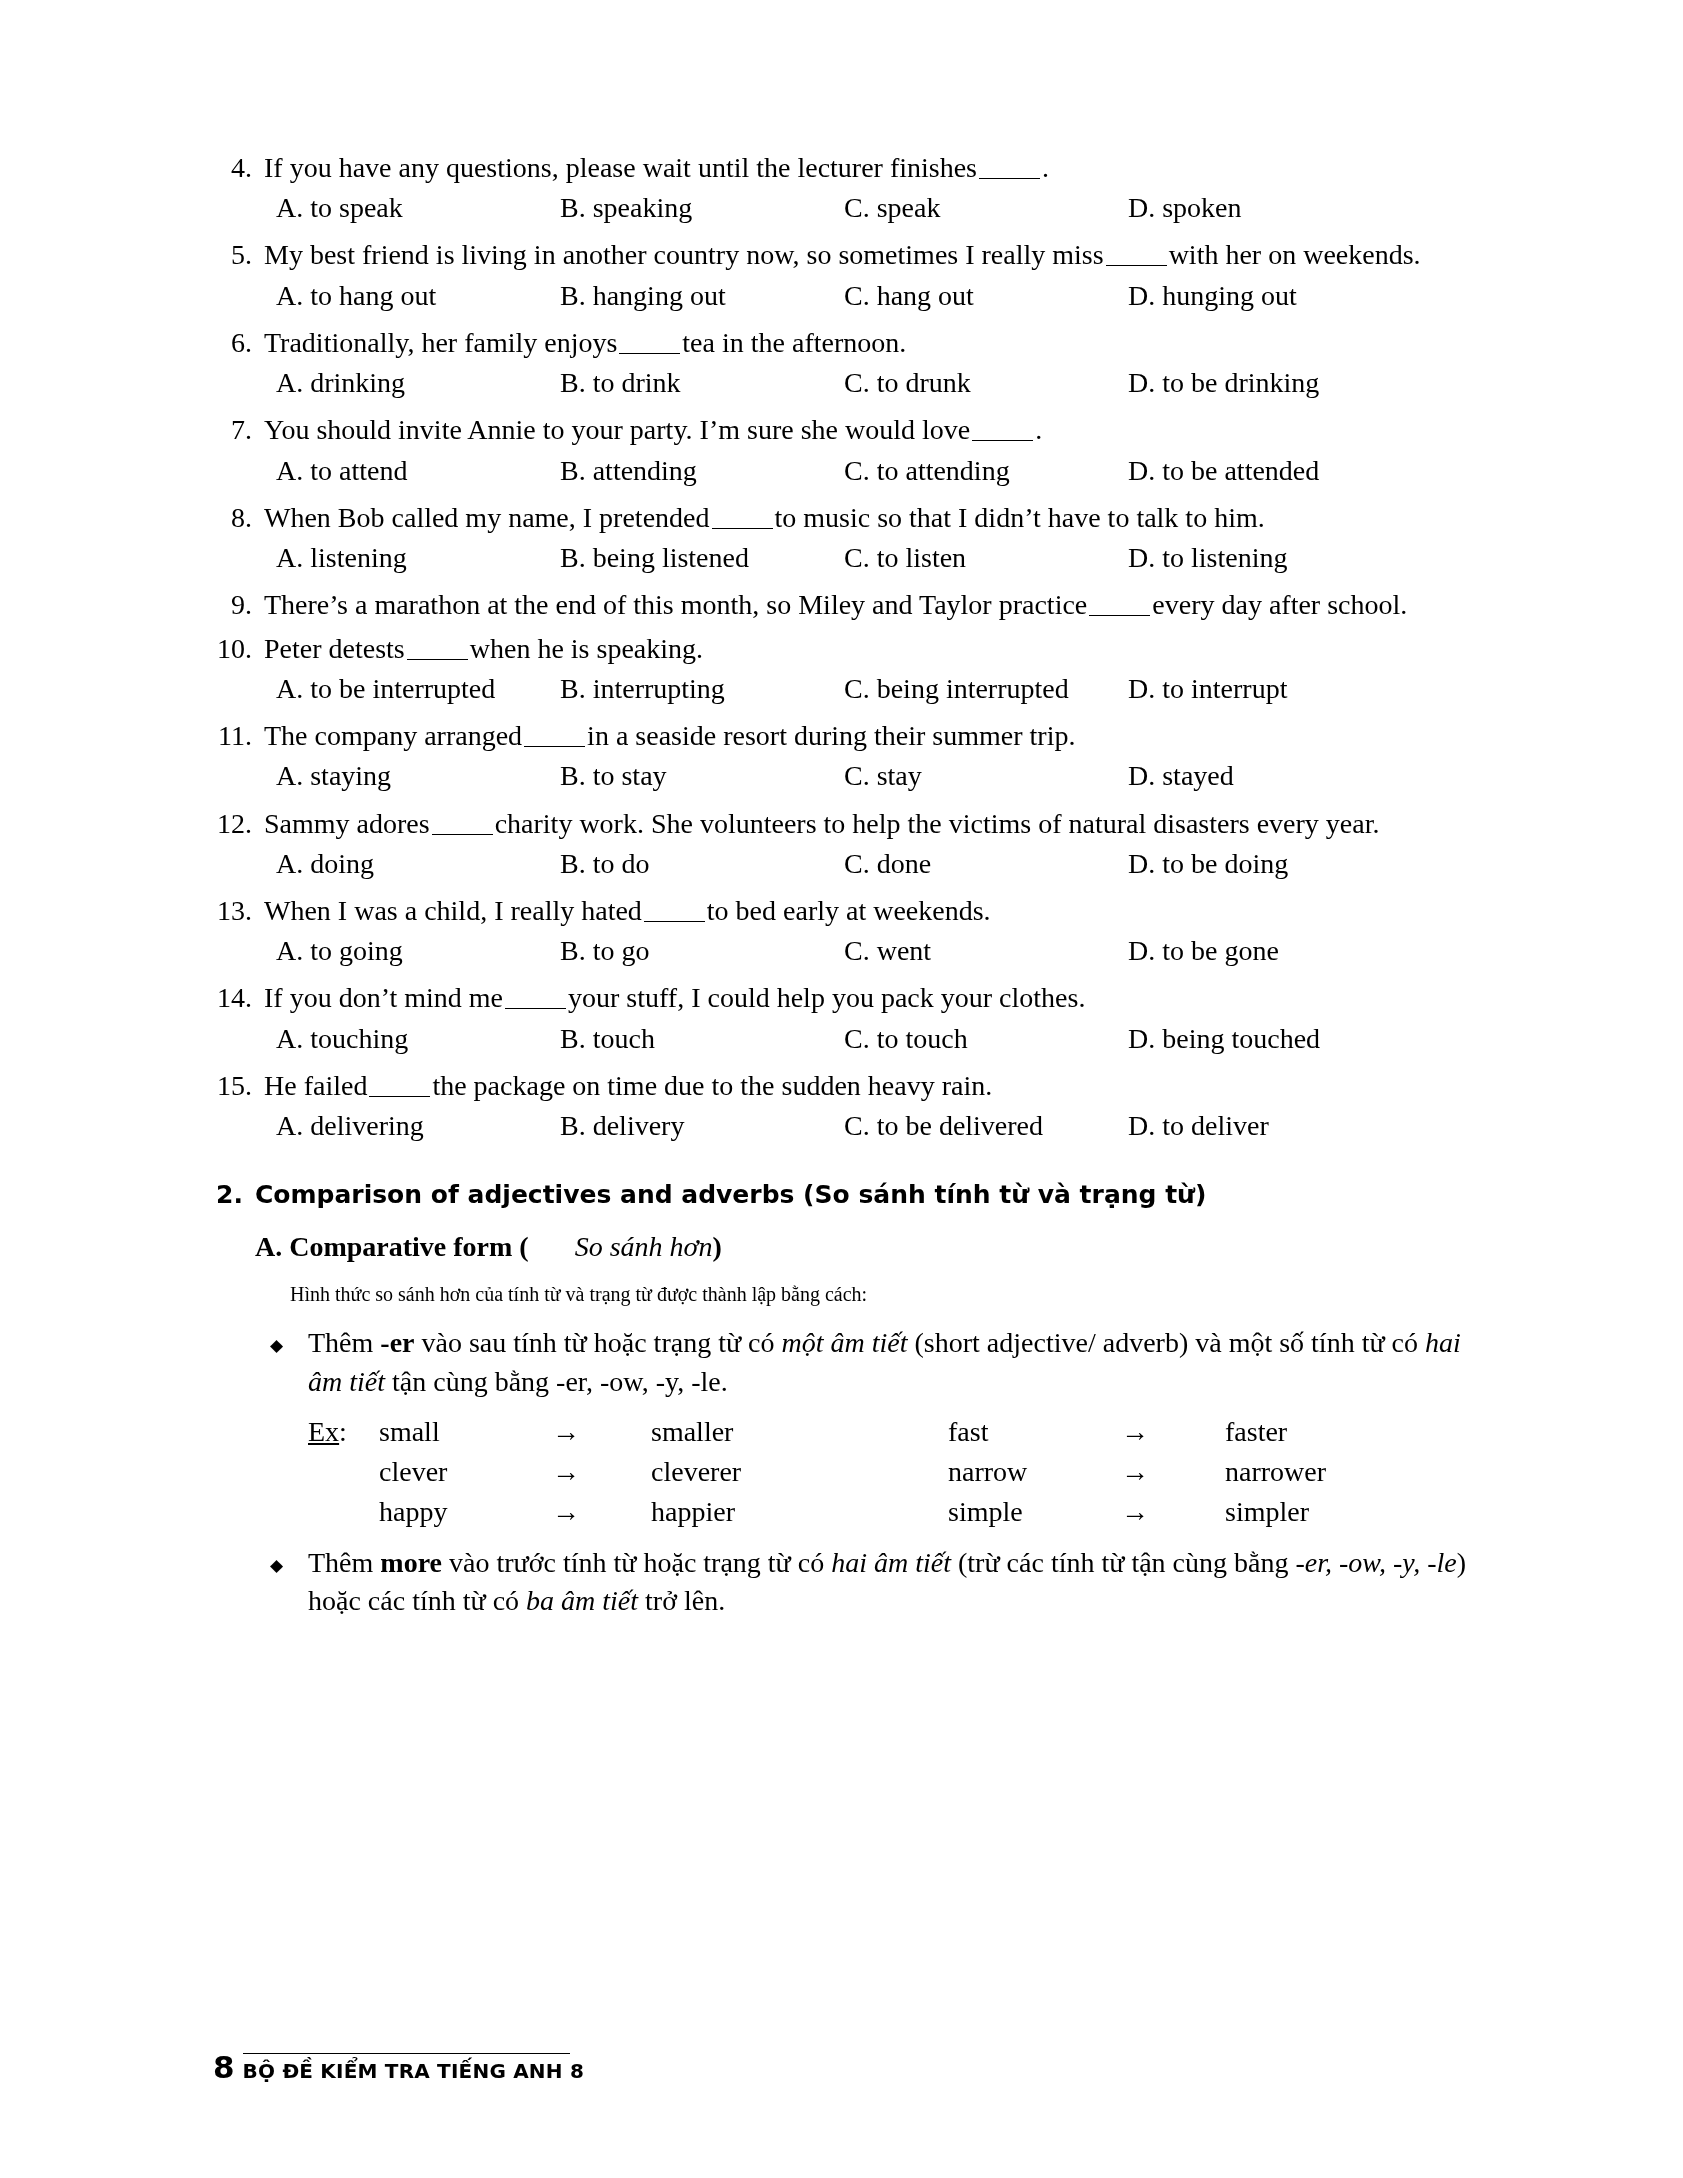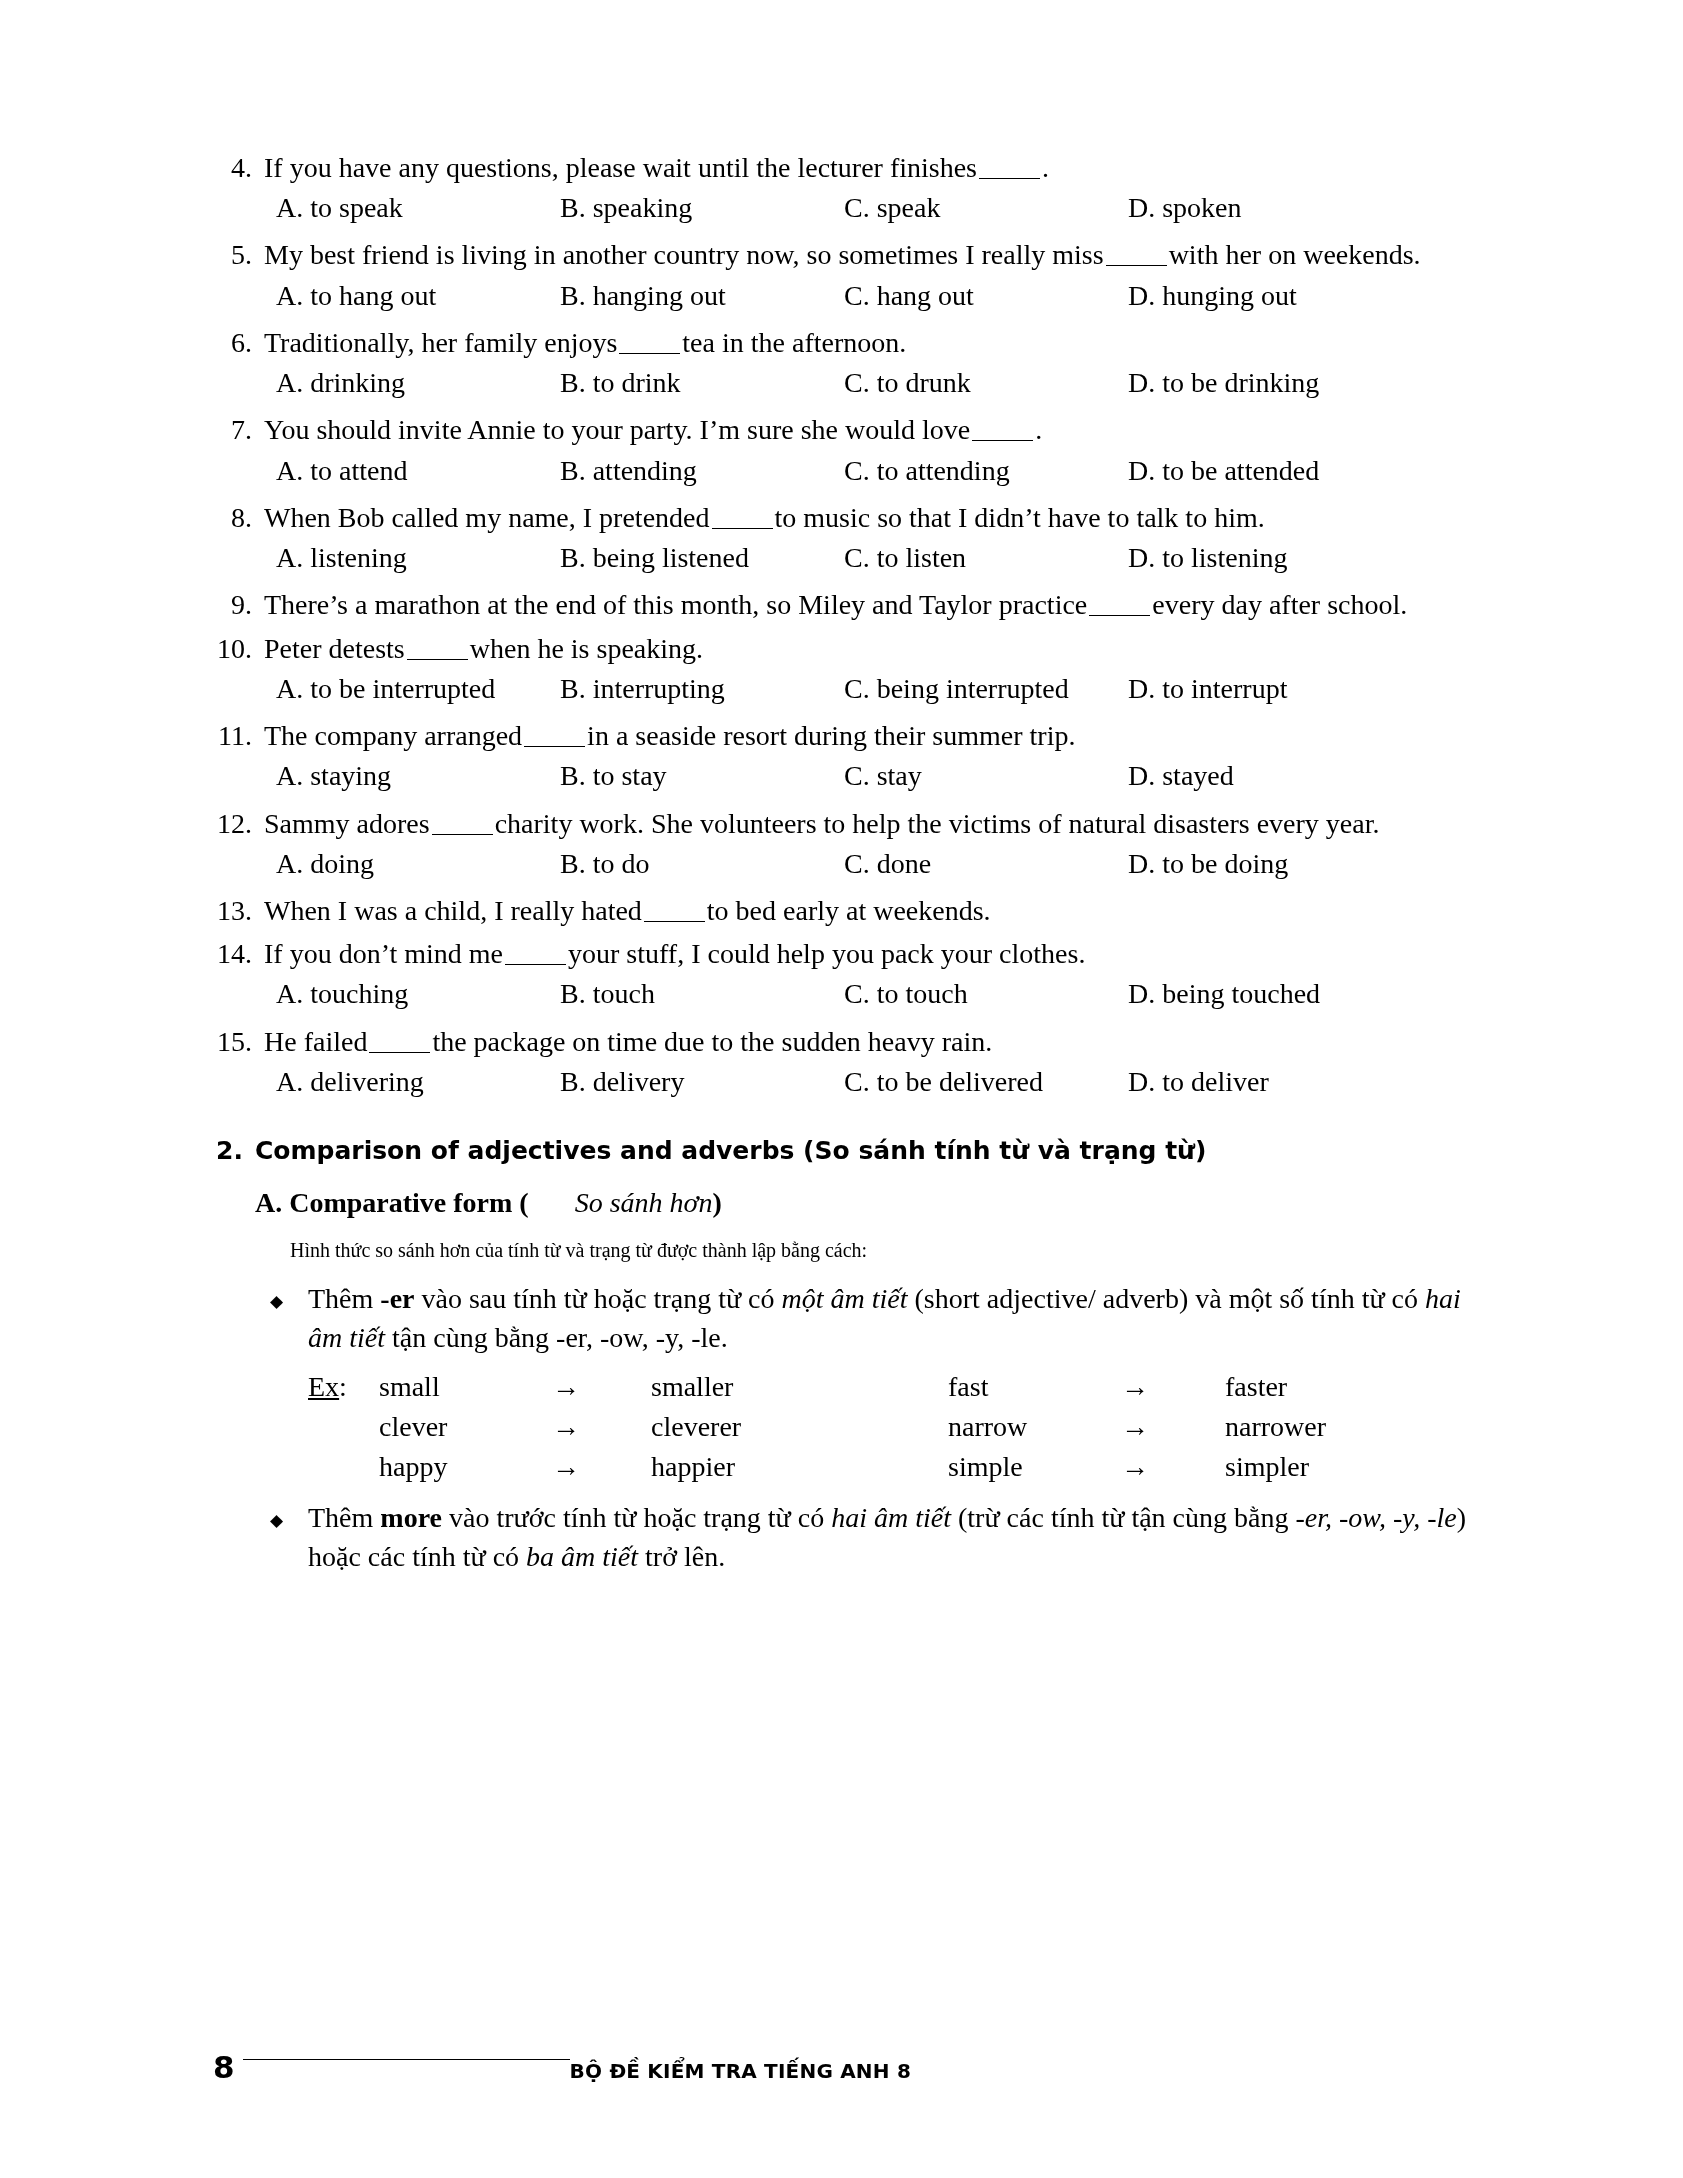--- a/index.html
+++ b/index.html
@@ -142,21 +142,21 @@
   }
   .footer-num {
     font-family: "DejaVu Sans", sans-serif;
     font-weight: bold;
     font-size: 31px;
     line-height: 1;
     margin-right: 8px;
   }
   .footer-rule-wrap {
     display: flex;
-    flex-direction: row;
+    flex-direction: column;
   }
   .footer-rule {
     width: 327px;
     border-top: 1.6px solid #000;
     margin-bottom: 5px;
   }
   .footer-text {
     font-family: "DejaVu Sans", sans-serif;
     font-weight: bold;
     font-size: 20px;
@@ -278,20 +278,26 @@
         <span class="opt">B. to do</span>
         <span class="opt">C. done</span>
         <span class="opt">D. to be doing</span>
       </div>
     </div>
 
     <div class="q">
       <div class="q-line">
         <span class="q-num">13.</span>
         <span class="q-text"><span>When I was a child, I really hated</span><span class="blank"></span><span>to bed early at weekends.</span></span>
+      </div>
+      <div class="opts">
+        <span class="opt">A. to going</span>
+        <span class="opt">B. to go</span>
+        <span class="opt">C. went</span>
+        <span class="opt">D. to be gone</span>
       </div>
     </div>
 
     <div class="q">
       <div class="q-line">
         <span class="q-num">14.</span>
         <span class="q-text"><span>If you don’t mind me</span><span class="blank"></span><span>your stuff, I could help you pack your clothes.</span></span>
       </div>
       <div class="opts">
         <span class="opt">A. touching</span>

